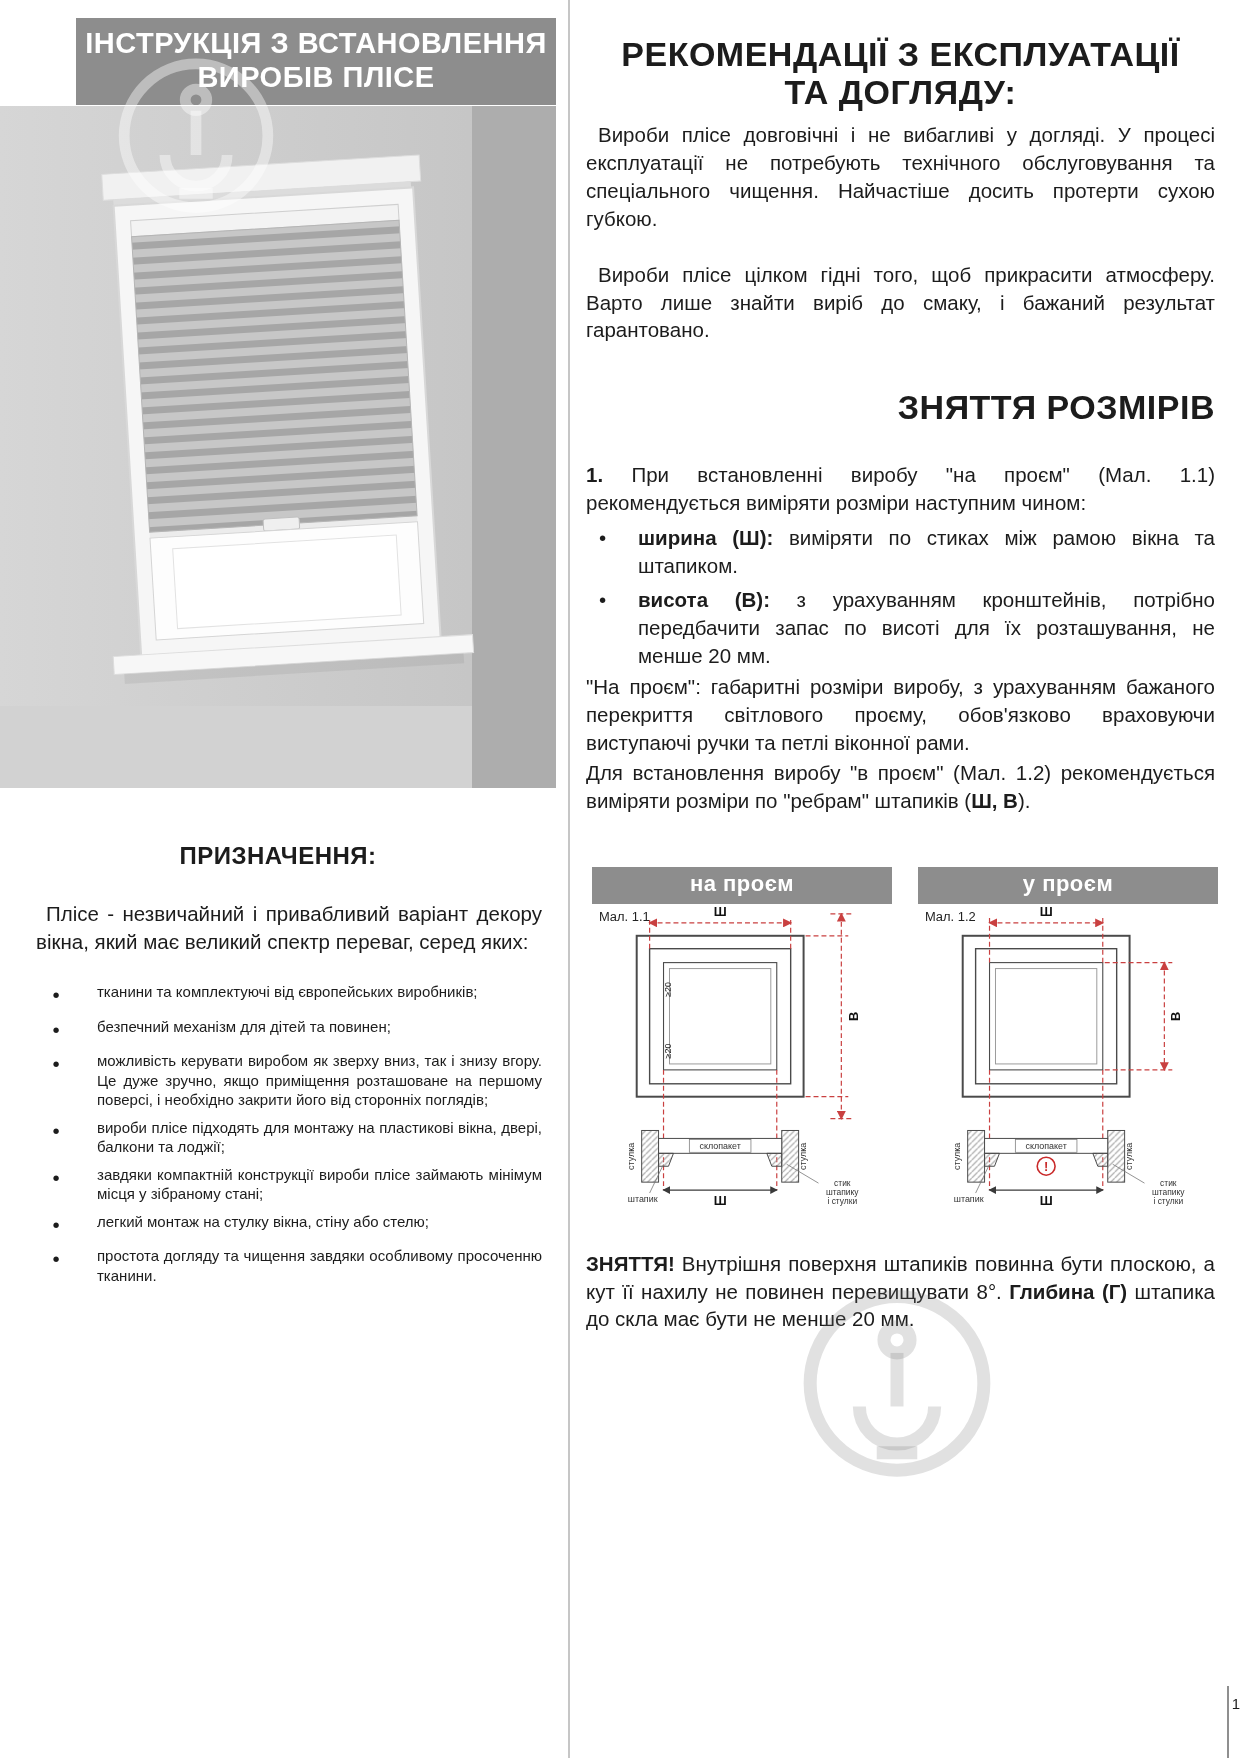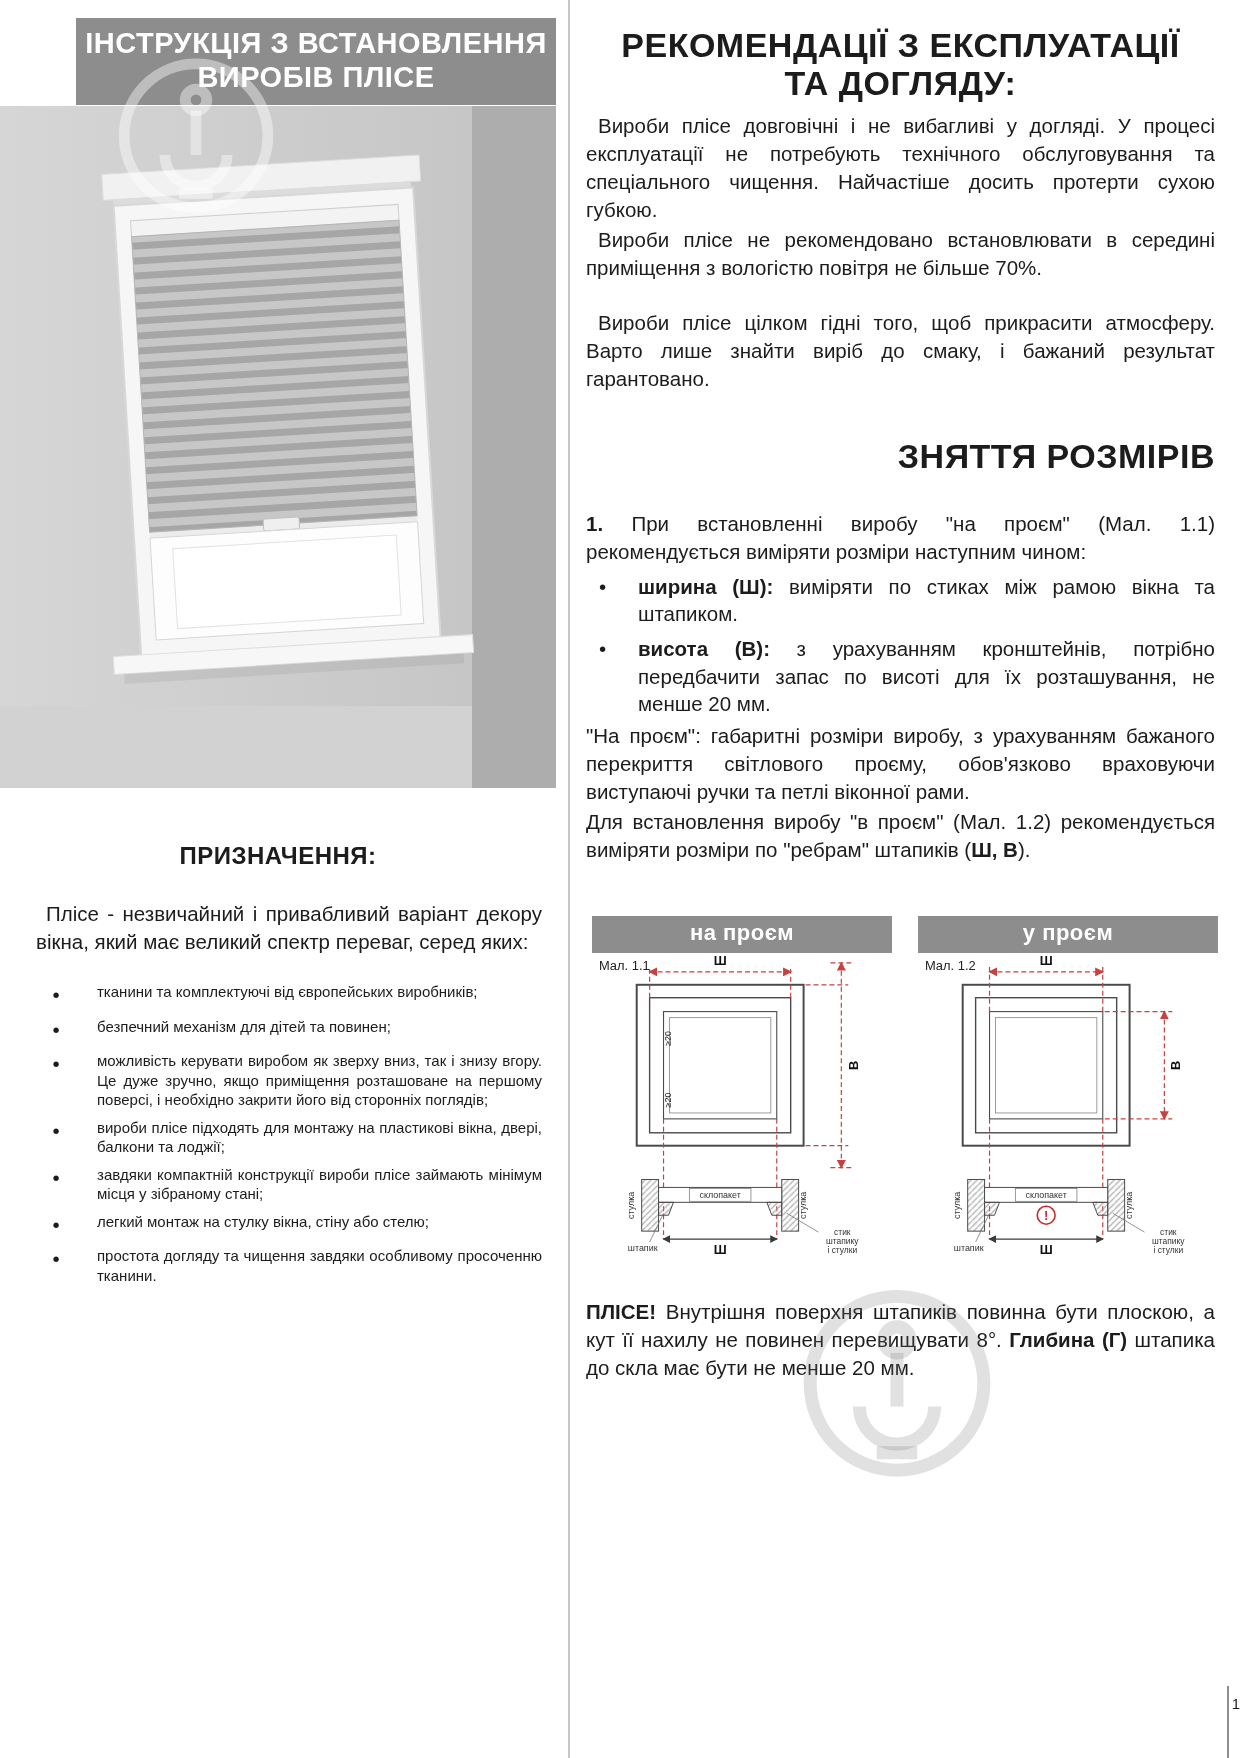--- a/index.html
+++ b/index.html
@@ -16,21 +16,21 @@
   .illustration{width:556px;height:682px;margin-top:1px;}
   .illustration svg{display:block;}
   .section-title{font-size:24px;font-weight:700;text-align:center;margin:54px 0 0;letter-spacing:.5px;}
   .intro{margin:30px 14px 0 36px;font-size:20.5px;line-height:1.36;text-align:justify;text-indent:10px;}
   .bullets{margin:26px 14px 0 36px;}
   .brow{display:flex;margin-bottom:8px;}
   .bdot{flex:0 0 40px;text-align:center;font-size:20.5px;line-height:1.3;}
   .btxt{flex:1;font-size:15px;line-height:1.3;text-align:justify;margin-left:21px;}
 
   
-  .col-right{position:absolute;left:586px;top:0;width:629px;z-index:2;}
+  .col-right{position:absolute;left:586px;top:9px;width:629px;z-index:2;}
   .r-title{margin:26px 0 0;font-size:34px;font-weight:700;text-align:center;line-height:1.12;letter-spacing:.5px;}
   .p{font-size:20.5px;line-height:1.36;text-align:justify;margin:0;}
   .p-ind{text-indent:12px;}
   .mt26{margin-top:10px;} .mt28{margin-top:28px;} .mt34{margin-top:34px;} .mt4{margin-top:4px;} .mt2{margin-top:2px;}
   .m-title{margin-top:44px;font-size:34px;font-weight:700;text-align:right;letter-spacing:.5px;}
   .rrow{display:flex;margin-top:7px;}
   .rdot{flex:0 0 52px;padding-left:13px;box-sizing:border-box;font-size:20.5px;line-height:1.35;}
   .rtxt{flex:1;font-size:20.5px;line-height:1.35;text-align:justify;}
 
   
@@ -139,21 +139,20 @@
     </div>
   </div>
 
   <div class="col-right">
     <h1 class="r-title">
       <span>РЕКОМЕНДАЦІЇ З ЕКСПЛУАТАЦІЇ</span><br>
       <span>ТА ДОГЛЯДУ:</span>
     </h1>
 
     <p class="p p-ind mt26">Вироби плісе довговічні і не вибагливі у догляді. У процесі експлуатації не потребують технічного обслуговування та спеціального чищення. Найчастіше досить протерти сухою губкою.</p>
-    <p class="p p-ind mt2">Вироби плісе не рекомендовано встановлювати в середині приміщення з вологістю повітря не більше 70%.</p>
     <p class="p p-ind mt28">Вироби плісе цілком гідні того, щоб прикрасити атмосферу. Варто лише знайти виріб до смаку, і бажаний результат гарантовано.</p>
 
     <h2 class="m-title">ЗНЯТТЯ РОЗМІРІВ</h2>
 
     <p class="p mt34">
       <b>1.</b><span> При встановленні виробу "на проєм" (Мал. 1.1) рекомендується виміряти розміри наступним чином:</span>
     </p>
 
     <div>
       <div class="rrow">
@@ -264,21 +263,21 @@
           <text x="129" y="303" class="dim" text-anchor="middle">Ш</text>
           <path d="M196 262 L228 281" stroke="#777777" stroke-width="0.8" fill="none"></path>
           <text x="252" y="284" class="small3" text-anchor="middle">стик</text>
           <text x="252" y="293" class="small3" text-anchor="middle">штапику</text>
           <text x="252" y="302" class="small3" text-anchor="middle">і стулки</text>
         </svg>
       </div>
     </div>
 
     <p class="p warning">
-      <b>ПЛІСЕ!</b><span> Внутрішня поверхня штапиків повинна бути плоскою, а кут її нахилу не повинен перевищувати 8°. </span><b>Глибина (Г)</b><span> штапика до скла має бути не менше 20 мм.</span>
+      <b>ЗНЯТТЯ!</b><span> Внутрішня поверхня штапиків повинна бути плоскою, а кут її нахилу не повинен перевищувати 8°. </span><b>Глибина (Г)</b><span> штапика до скла має бути не менше 20 мм.</span>
     </p>
   </div>
 
   <svg id="wm1" class="wm" viewBox="-70 -70 140 152" xmlns="http://www.w3.org/2000/svg">
     <g fill="none" stroke="rgba(255,255,255,0.42)" stroke-width="9">
       <circle cx="0" cy="0" r="60"></circle>
       <circle cx="0" cy="-30" r="9"></circle>
       <path d="M0 -21 V 16"></path>
       <path d="M-26 16 a26 26 0 0 0 52 0"></path>
       <path d="M-14 48 H 14"></path>

